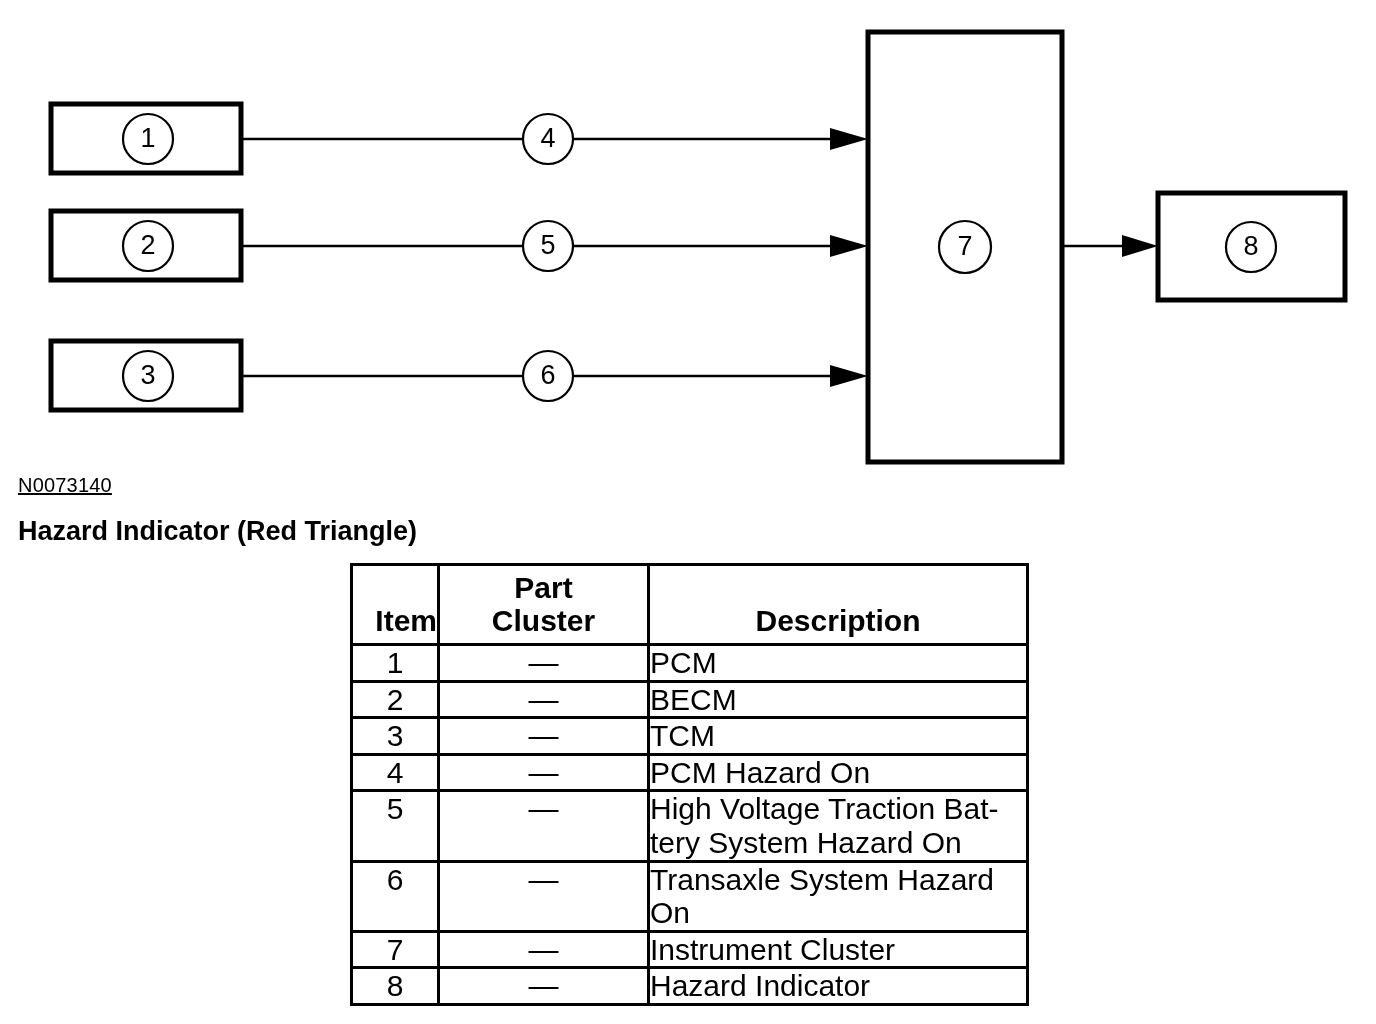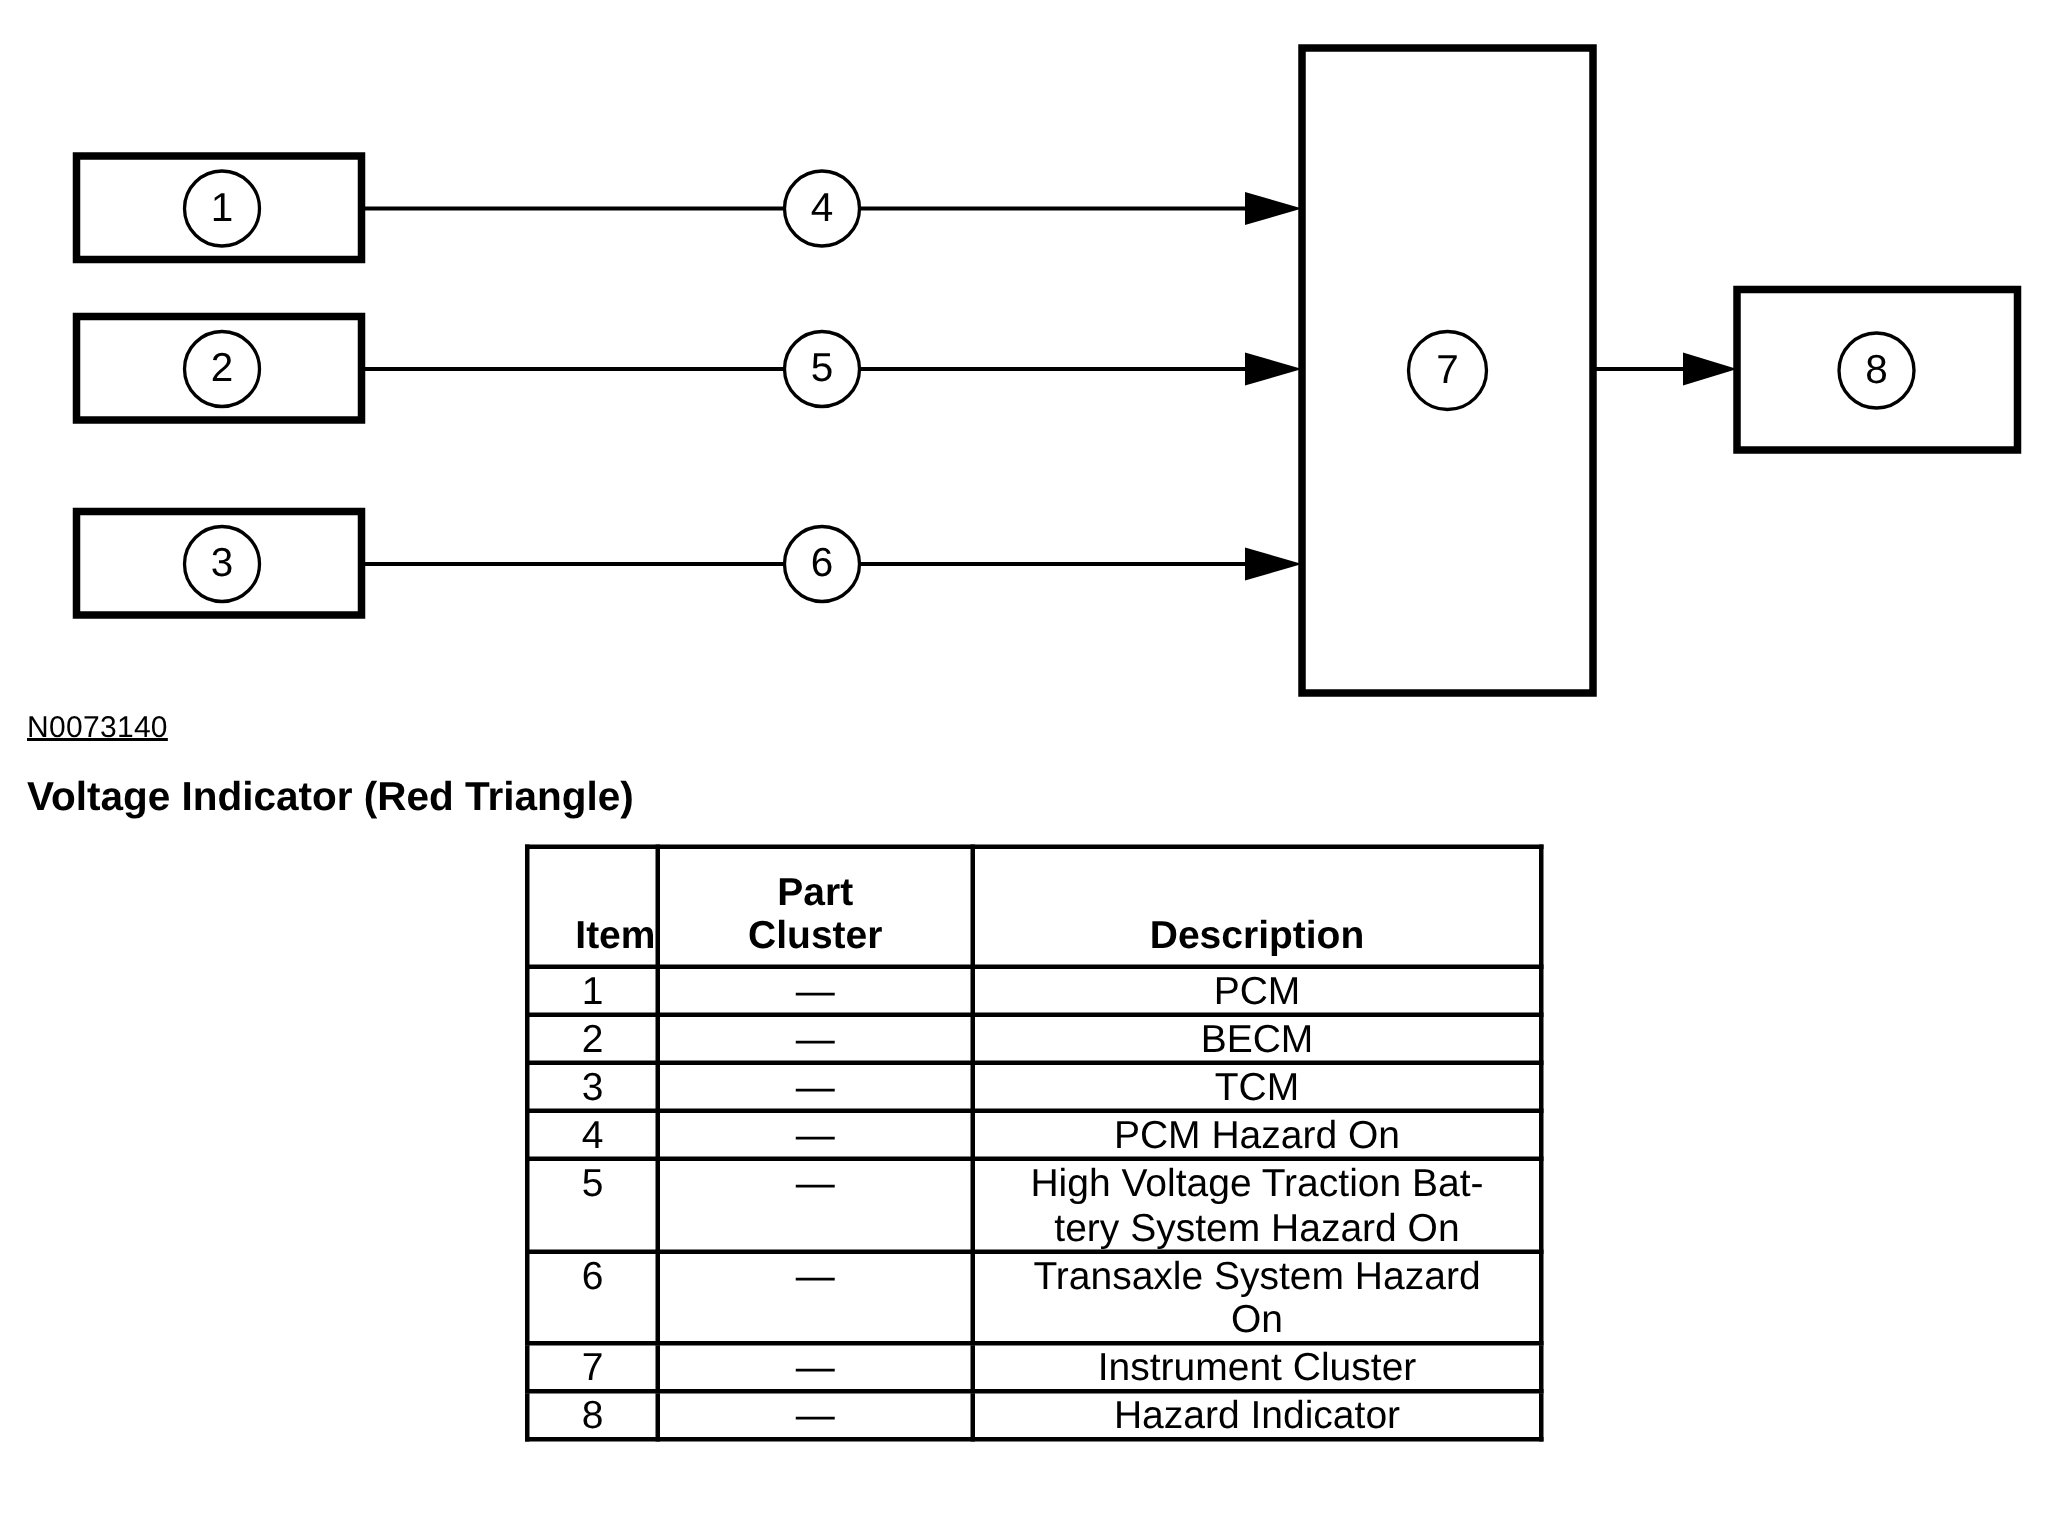--- a/index.html
+++ b/index.html
@@ -87,21 +87,21 @@
   }
   table#parts-table {
     border-collapse: collapse;
     width: 676px;
     table-layout: fixed;
     background: #ffffff;
   }
   table#parts-table th,
   table#parts-table td {
     border: 3px solid #000000;
-    font-size: 26px;
+    font-size: 30px;
     line-height: 1.12;
     vertical-align: top;
     padding: 0;
   }
   col.col-item    { width: 87px; }
   col.col-part    { width: 210px; }
   col.col-desc    { width: 379px; }
 
   
   table#parts-table thead th {
@@ -120,21 +120,21 @@
     text-align: center;
     padding-top: 5px;
     padding-bottom: 5px;
   }
   td.cell-part {
     text-align: center;
     padding-top: 5px;
     padding-bottom: 5px;
   }
   td.cell-desc {
-    text-align: center;
+    text-align: left;
     padding-left: 7px;
     padding-top: 5px;
     padding-bottom: 5px;
   }
   td.cell-desc .desc-line { display: block; }
 </style>
 </head>
 <body>
 
 <div id="diagram-area">
@@ -191,21 +191,21 @@
     </g>
     <g>
       <circle class="callout-circle" cx="1251" cy="247" r="25"></circle>
       <text class="callout-text" x="1251" y="248">8</text>
     </g>
   </svg>
 </div>
 
 <div id="figure-id">N0073140</div>
 
-<div id="section-heading">Voltage Indicator (Red Triangle)</div>
+<div id="section-heading">Hazard Indicator (Red Triangle)</div>
 
 <div id="parts-table-wrap">
   <table id="parts-table">
     <colgroup>
       <col class="col-item">
       <col class="col-part">
       <col class="col-desc">
     </colgroup>
     <thead>
       <tr>

